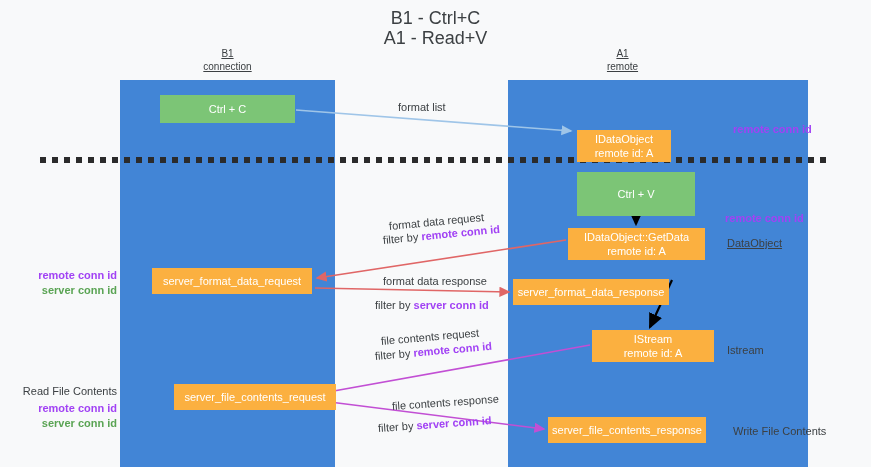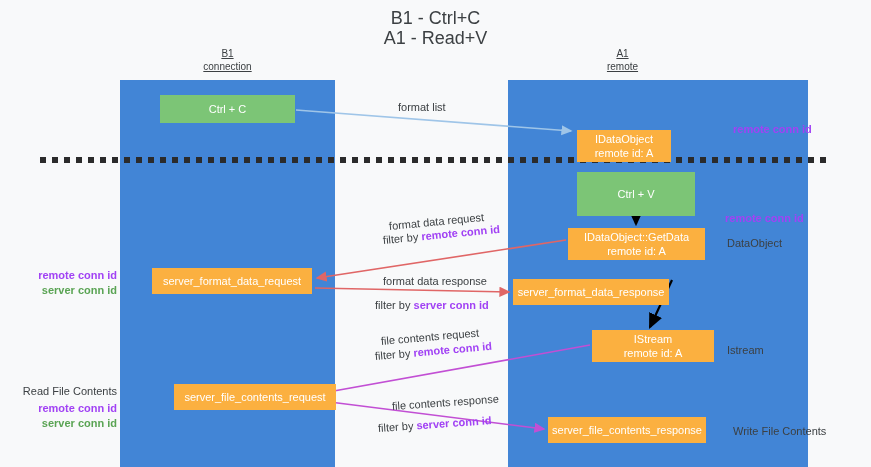--- a/index.html
+++ b/index.html
@@ -59,21 +59,21 @@
   #n-sfcresp {left:548px;top:417px;width:158px;height:26px;}
 
   
   .annot{position:absolute;font-size:11px;line-height:15px;}
   .purple{color:#a142f4;font-weight:bold;}
   .green-t{color:#5aa454;font-weight:bold;}
   .plain{color:#3c4043;}
 
   #a-remote1{left:733px;top:122px;}
   #a-remote2{left:725px;top:211px;}
-  #a-dataobject{left:727px;top:236px;}
+  #a-dataobject{left:727px;top:236px;text-decoration:underline;}
   #a-istream{left:727px;top:343px;}
   #a-writefile{left:733px;top:424px;}
   #a-left-ids{left:22px;top:268px;text-align:right;width:95px;}
   #a-readfile{left:22px;top:384px;text-align:right;width:95px;}
   #a-left-ids2{left:22px;top:401px;text-align:right;width:95px;}
 
   
   .edge-label{
     position:absolute;font-size:11px;line-height:15px;
     white-space:nowrap;color:#3c4043;

